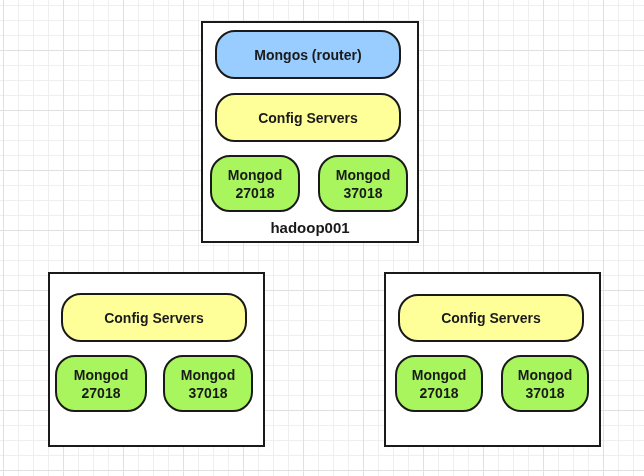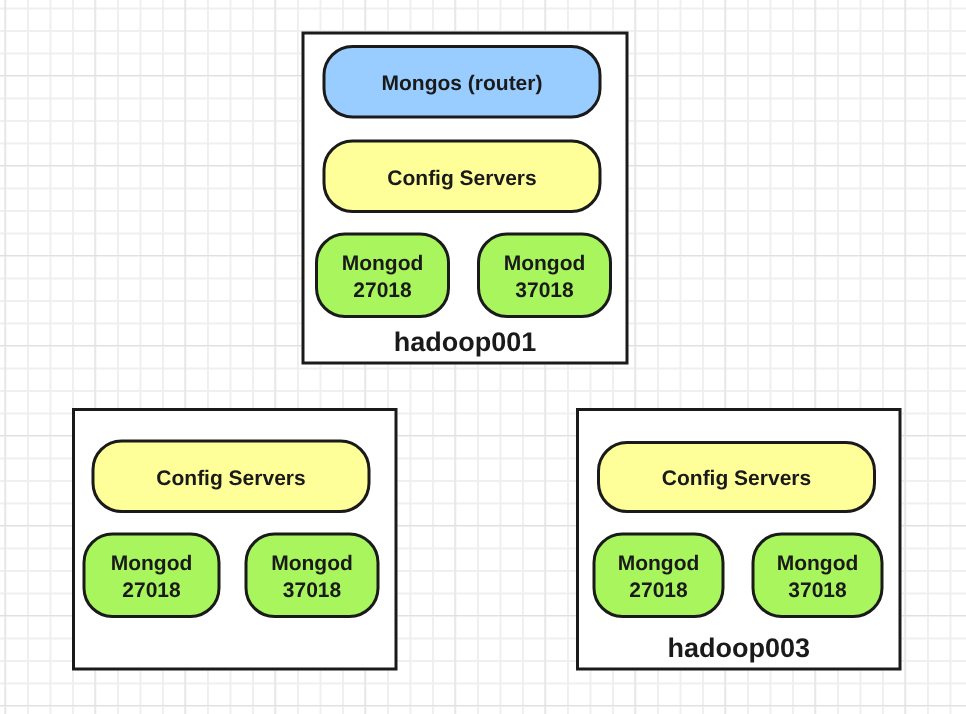--- a/index.html
+++ b/index.html
@@ -73,21 +73,21 @@
   #host3 .config   { left: 12px;  top: 20px;  width: 186px; height: 48px; }
   #host3 .mongod-a { left: 9px;   top: 81px;  width: 88px;  height: 57px; }
   #host3 .mongod-b { left: 115px; top: 81px;  width: 88px;  height: 57px; }
 
   .host-label {
     position: absolute;
     left: 0; right: 0;
     bottom: 4px;
     text-align: center;
     font-weight: bold;
-    font-size: 18px;
+    font-size: 15px;
     line-height: 18px;
     color: var(--text);
   }
 </style>
 </head>
 <body>
 
 <div class="stage">
 
   <div class="host" id="host1">
@@ -127,16 +127,15 @@
       <span>Config Servers</span>
     </div>
     <div class="shape mongod mongod-a">
       <span>Mongod</span>
       <span>27018</span>
     </div>
     <div class="shape mongod mongod-b">
       <span>Mongod</span>
       <span>37018</span>
     </div>
-    <div class="host-label">hadoop003</div>
   </div>
 
 </div>
 
 </body></html>

